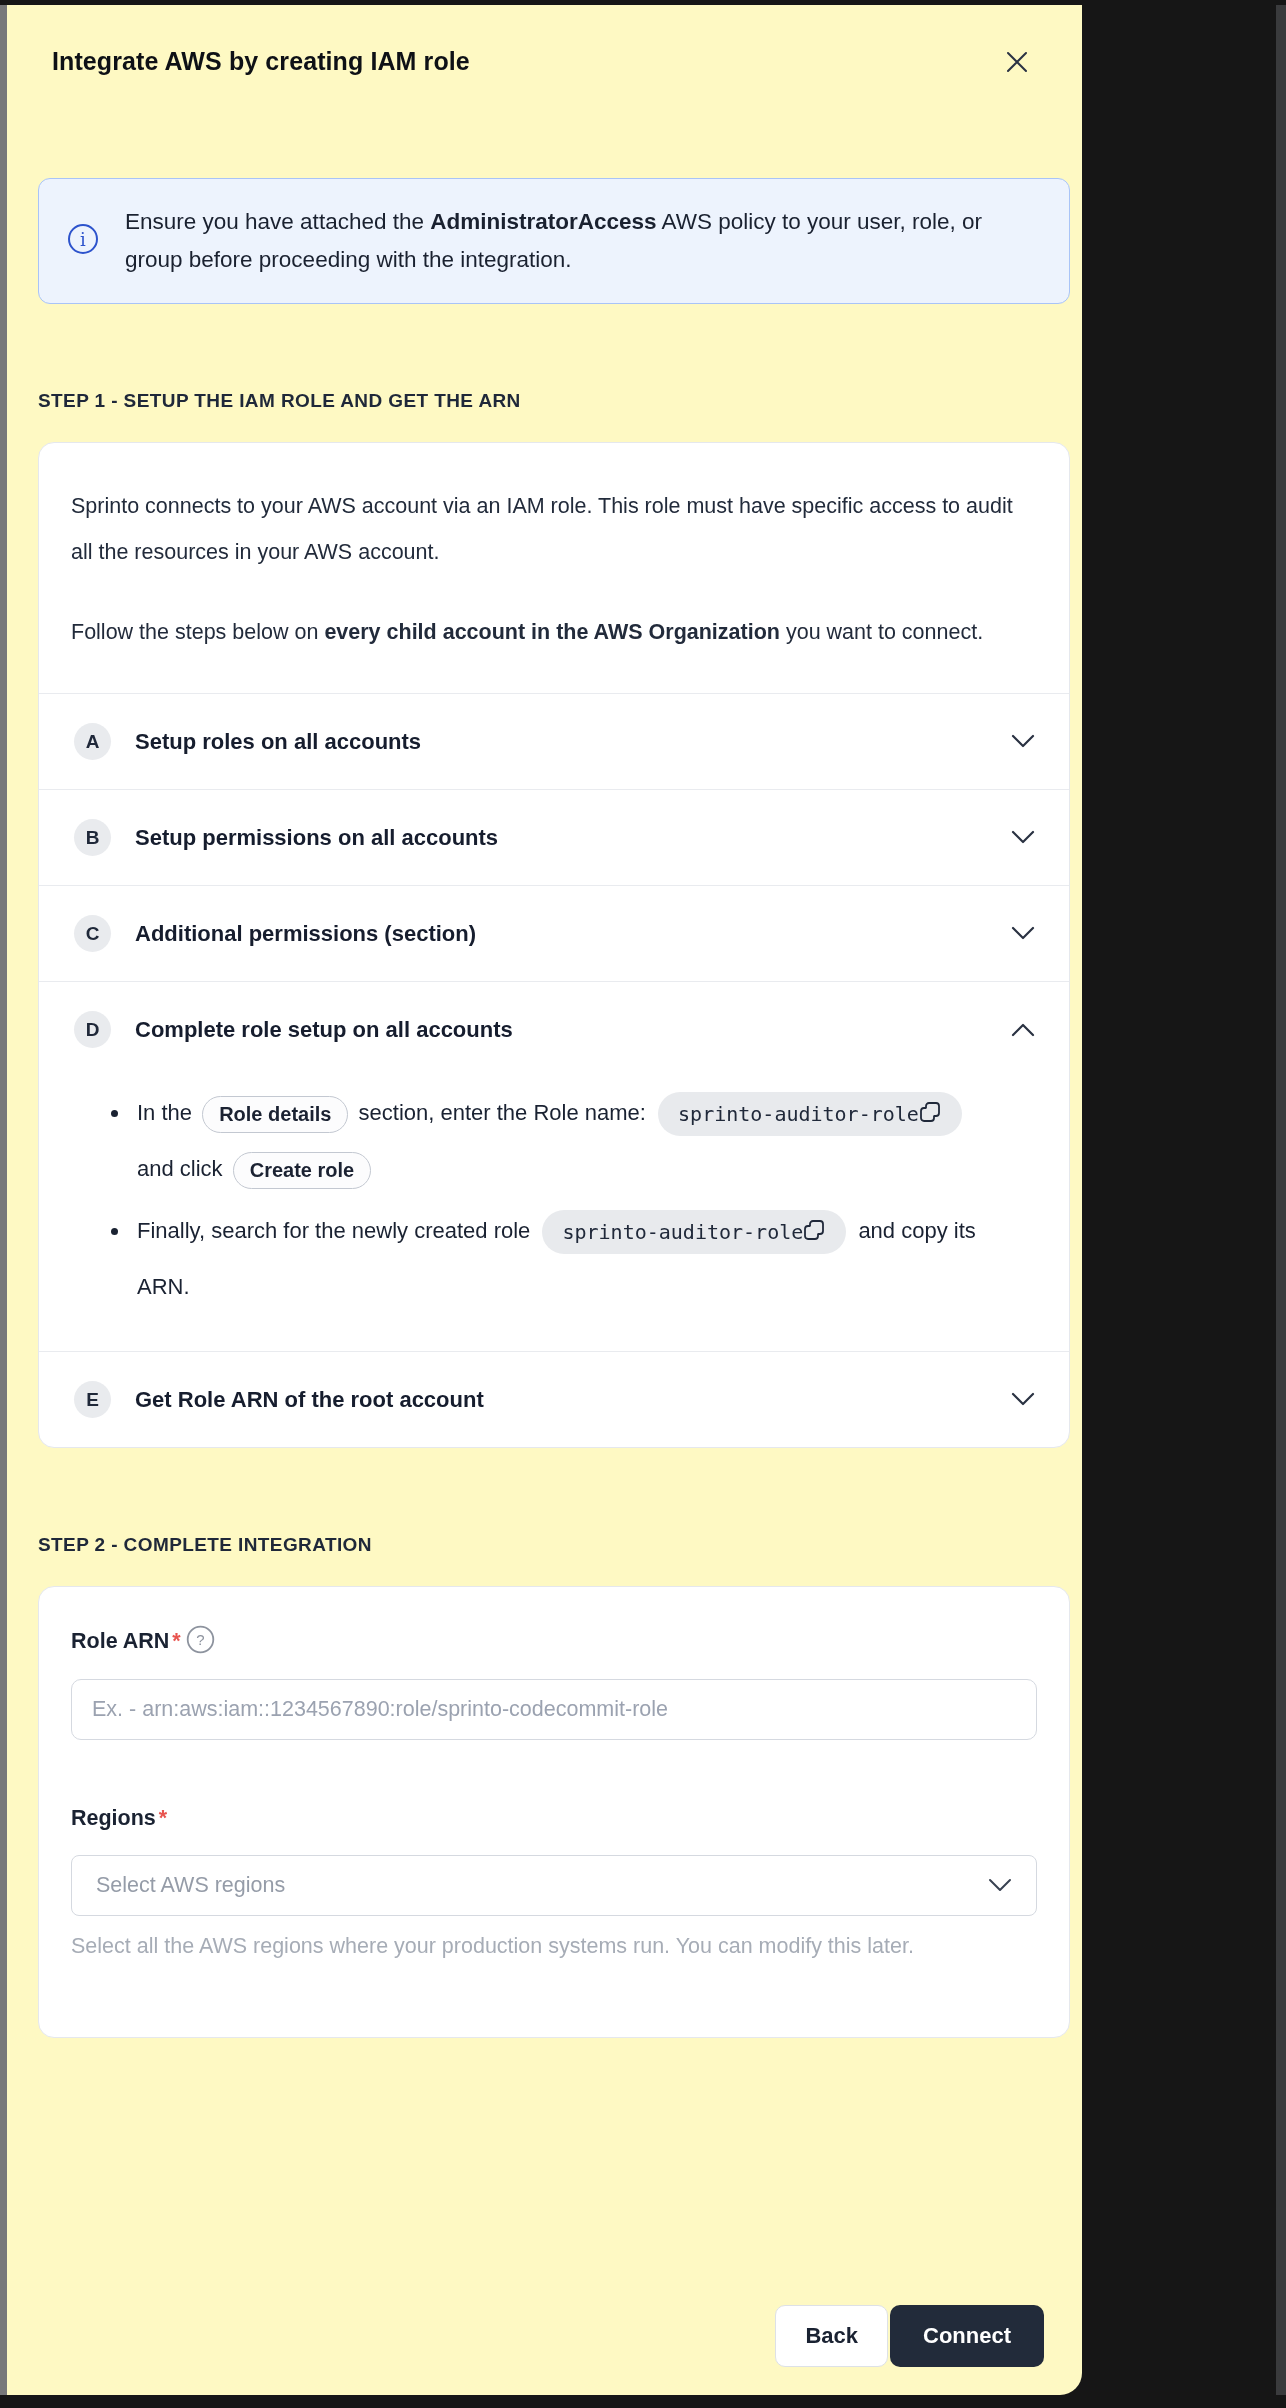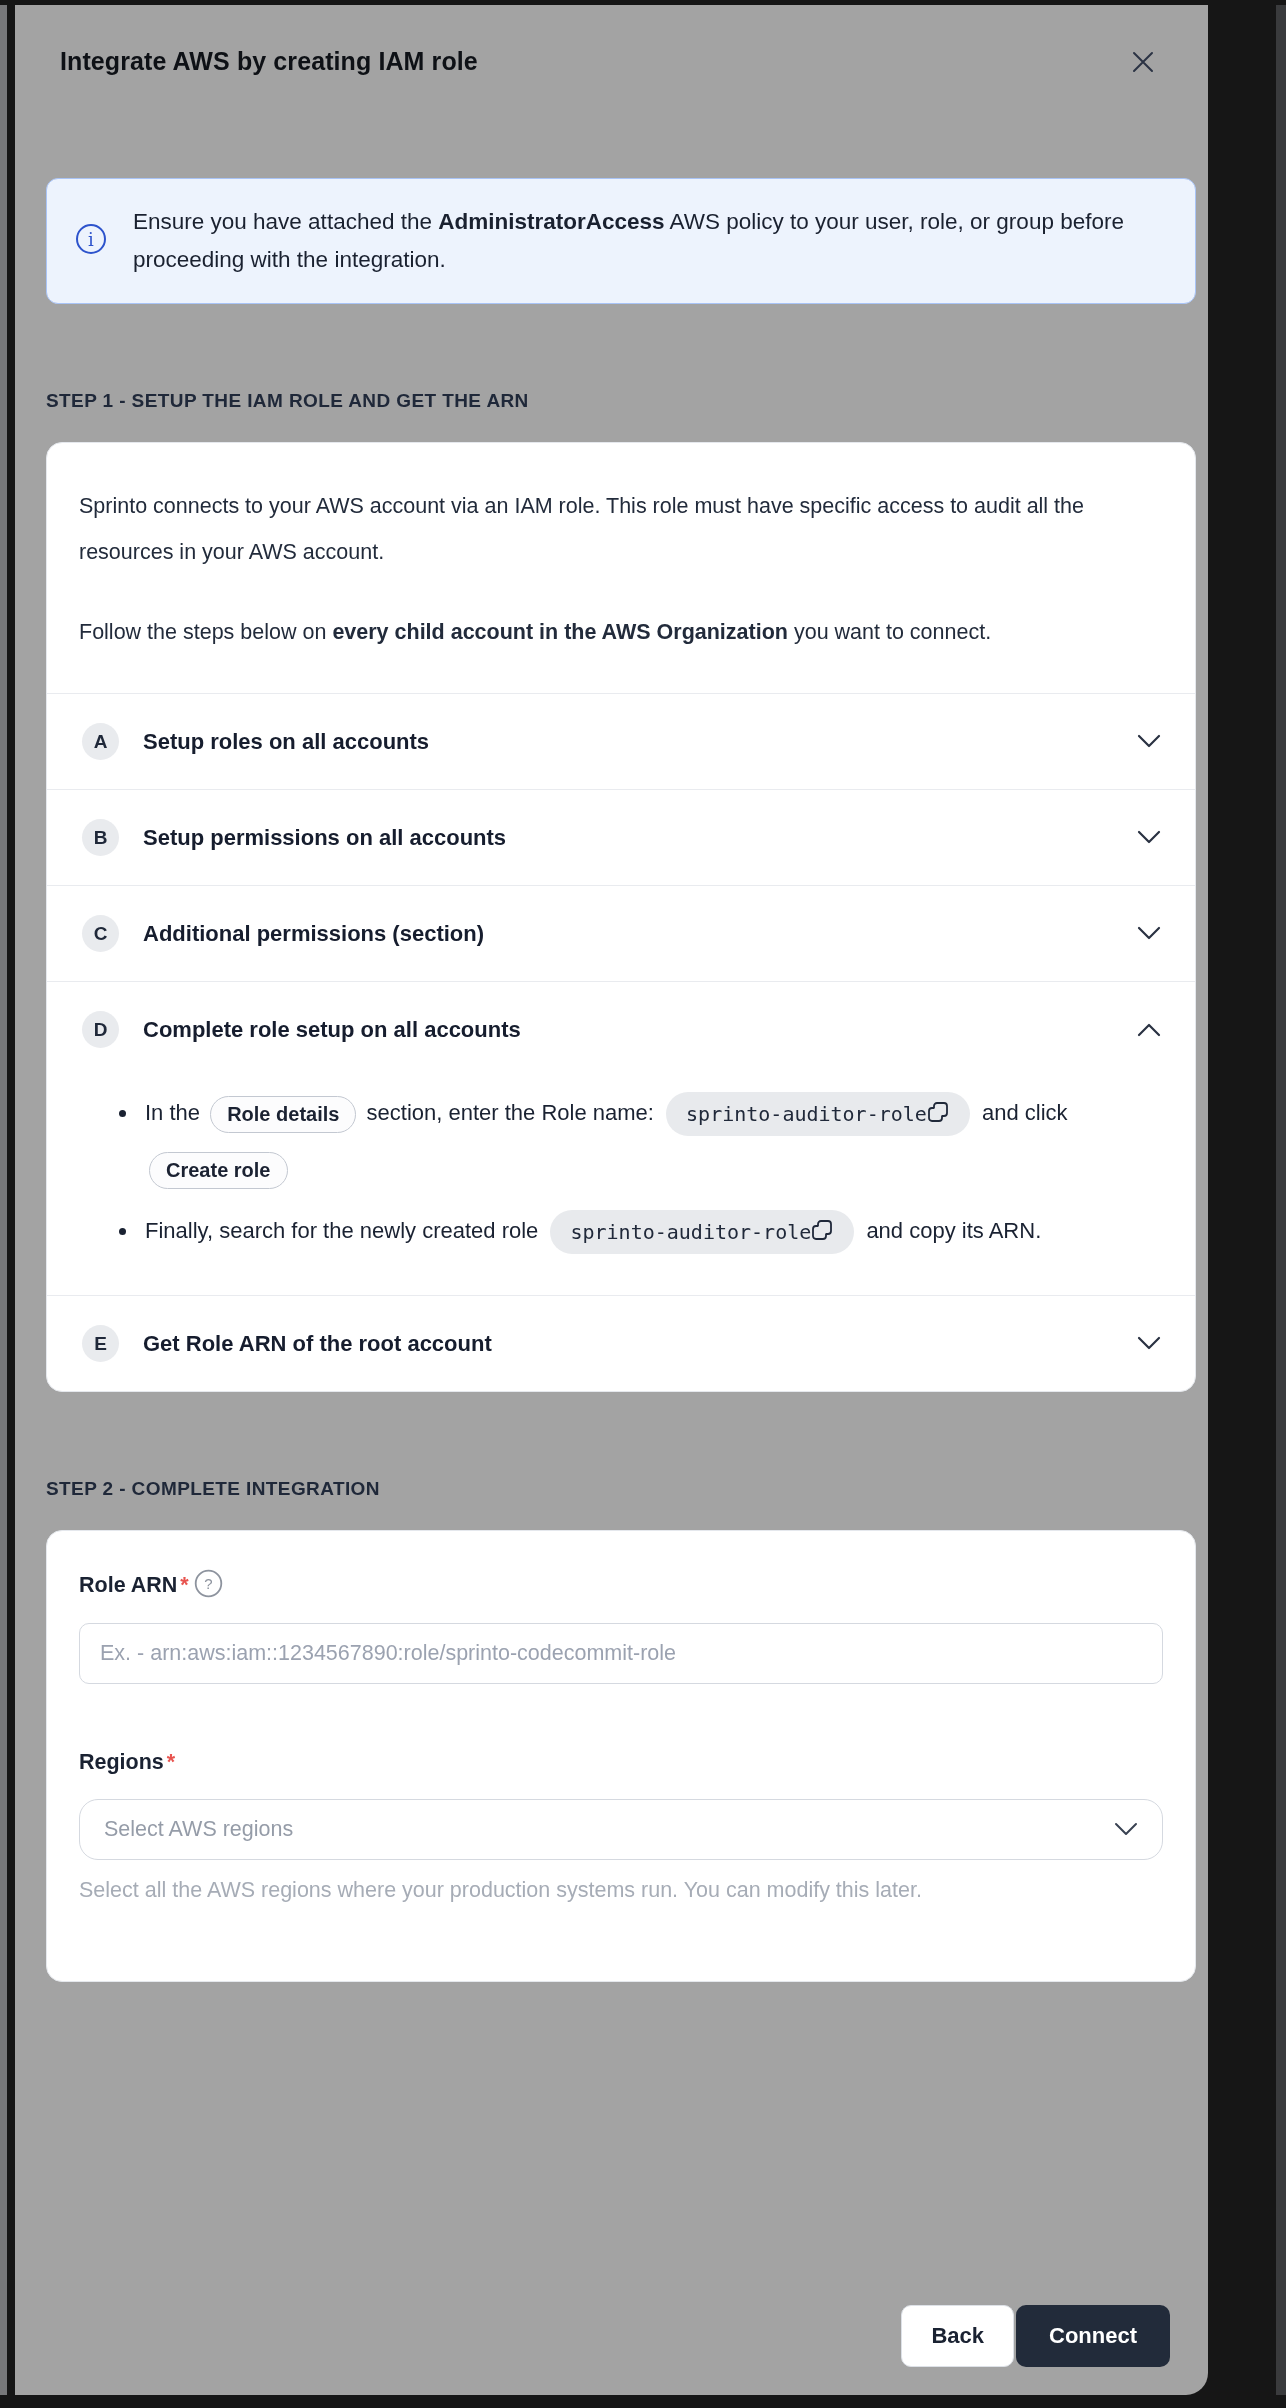--- a/index.html
+++ b/index.html
@@ -7,22 +7,22 @@
   body {
     font-family:"Liberation Sans", sans-serif;
     background:#161616;
     position:relative;
     color:#1B2232;
   }
   .bg-left-strip  { position:absolute; left:0; top:5px; width:7px; bottom:13px; background:#77787A; }
   .bg-right-strip { position:absolute; right:0; top:5px; width:10px; bottom:13px; background:#3A3B3D; }
 
   .modal {
-    position:absolute; left:7px; top:5px; width:1193px; height:2390px;
-    background:#a3a3a3; border-radius:0 0 22px 0; overflow:hidden;margin-left:8px;
+    position:absolute; left:7px; top:5px; width:1075px; height:2390px;
+    background:#fef9c3; border-radius:0 0 22px 0; overflow:hidden;
   }
 
   
   .modal-header { display:flex; align-items:flex-start; justify-content:space-between; padding:42px 48px 0 45px; }
   .modal-title { font-size:25px; font-weight:700; color:#0E1116; letter-spacing:0.1px; }
   .close-btn { background:none; border:none; cursor:pointer; padding:2px; margin-top:-2px; }
 
   .content { padding:0 12px 0 31px; }
 
   
@@ -78,21 +78,21 @@
     margin-top:22px; width:100%; height:61px; border:1.5px solid #D5D9E0; border-radius:10px;
     padding:0 20px; font-size:21.5px; font-family:"Liberation Sans", sans-serif; color:#1A2232; outline:none;
   }
   .text-input::placeholder { color:#9BA2B0; }
 
   .field-help { margin-top:20px; font-size:21.5px; color:#A2A8B3; }
   .know-more { color:#2B41D3; text-decoration:none; margin-left:6px; cursor:pointer; }
 
   .regions-block { margin-top:66px; }
   .select-box {
-    margin-top:24px; height:61px; border:1.5px solid #D5D9E0; border-radius:19px;
+    margin-top:24px; height:61px; border:1.5px solid #D5D9E0; border-radius:8px;
     display:flex; align-items:center; padding:0 24px; cursor:pointer; background:#fff;justify-content:flex-end;
   }
   .select-placeholder { font-size:21.5px; color:#959CA8; }
   .select-box .acc-chevron { margin-left:auto; }
   .regions-help { margin-top:18px; font-size:21.5px; color:#A6ACB6; }
 
   
   .footer { position:absolute; right:38px; bottom:28px; display:flex; gap:2px; }
   .btn { height:62px; border-radius:10px; font-size:22px; font-weight:600; font-family:"Liberation Sans", sans-serif; cursor:pointer; }
   .btn-back { padding:0 29px; background:#FFFFFF; border:1.5px solid #DDE1E7; color:#1A2232; }

